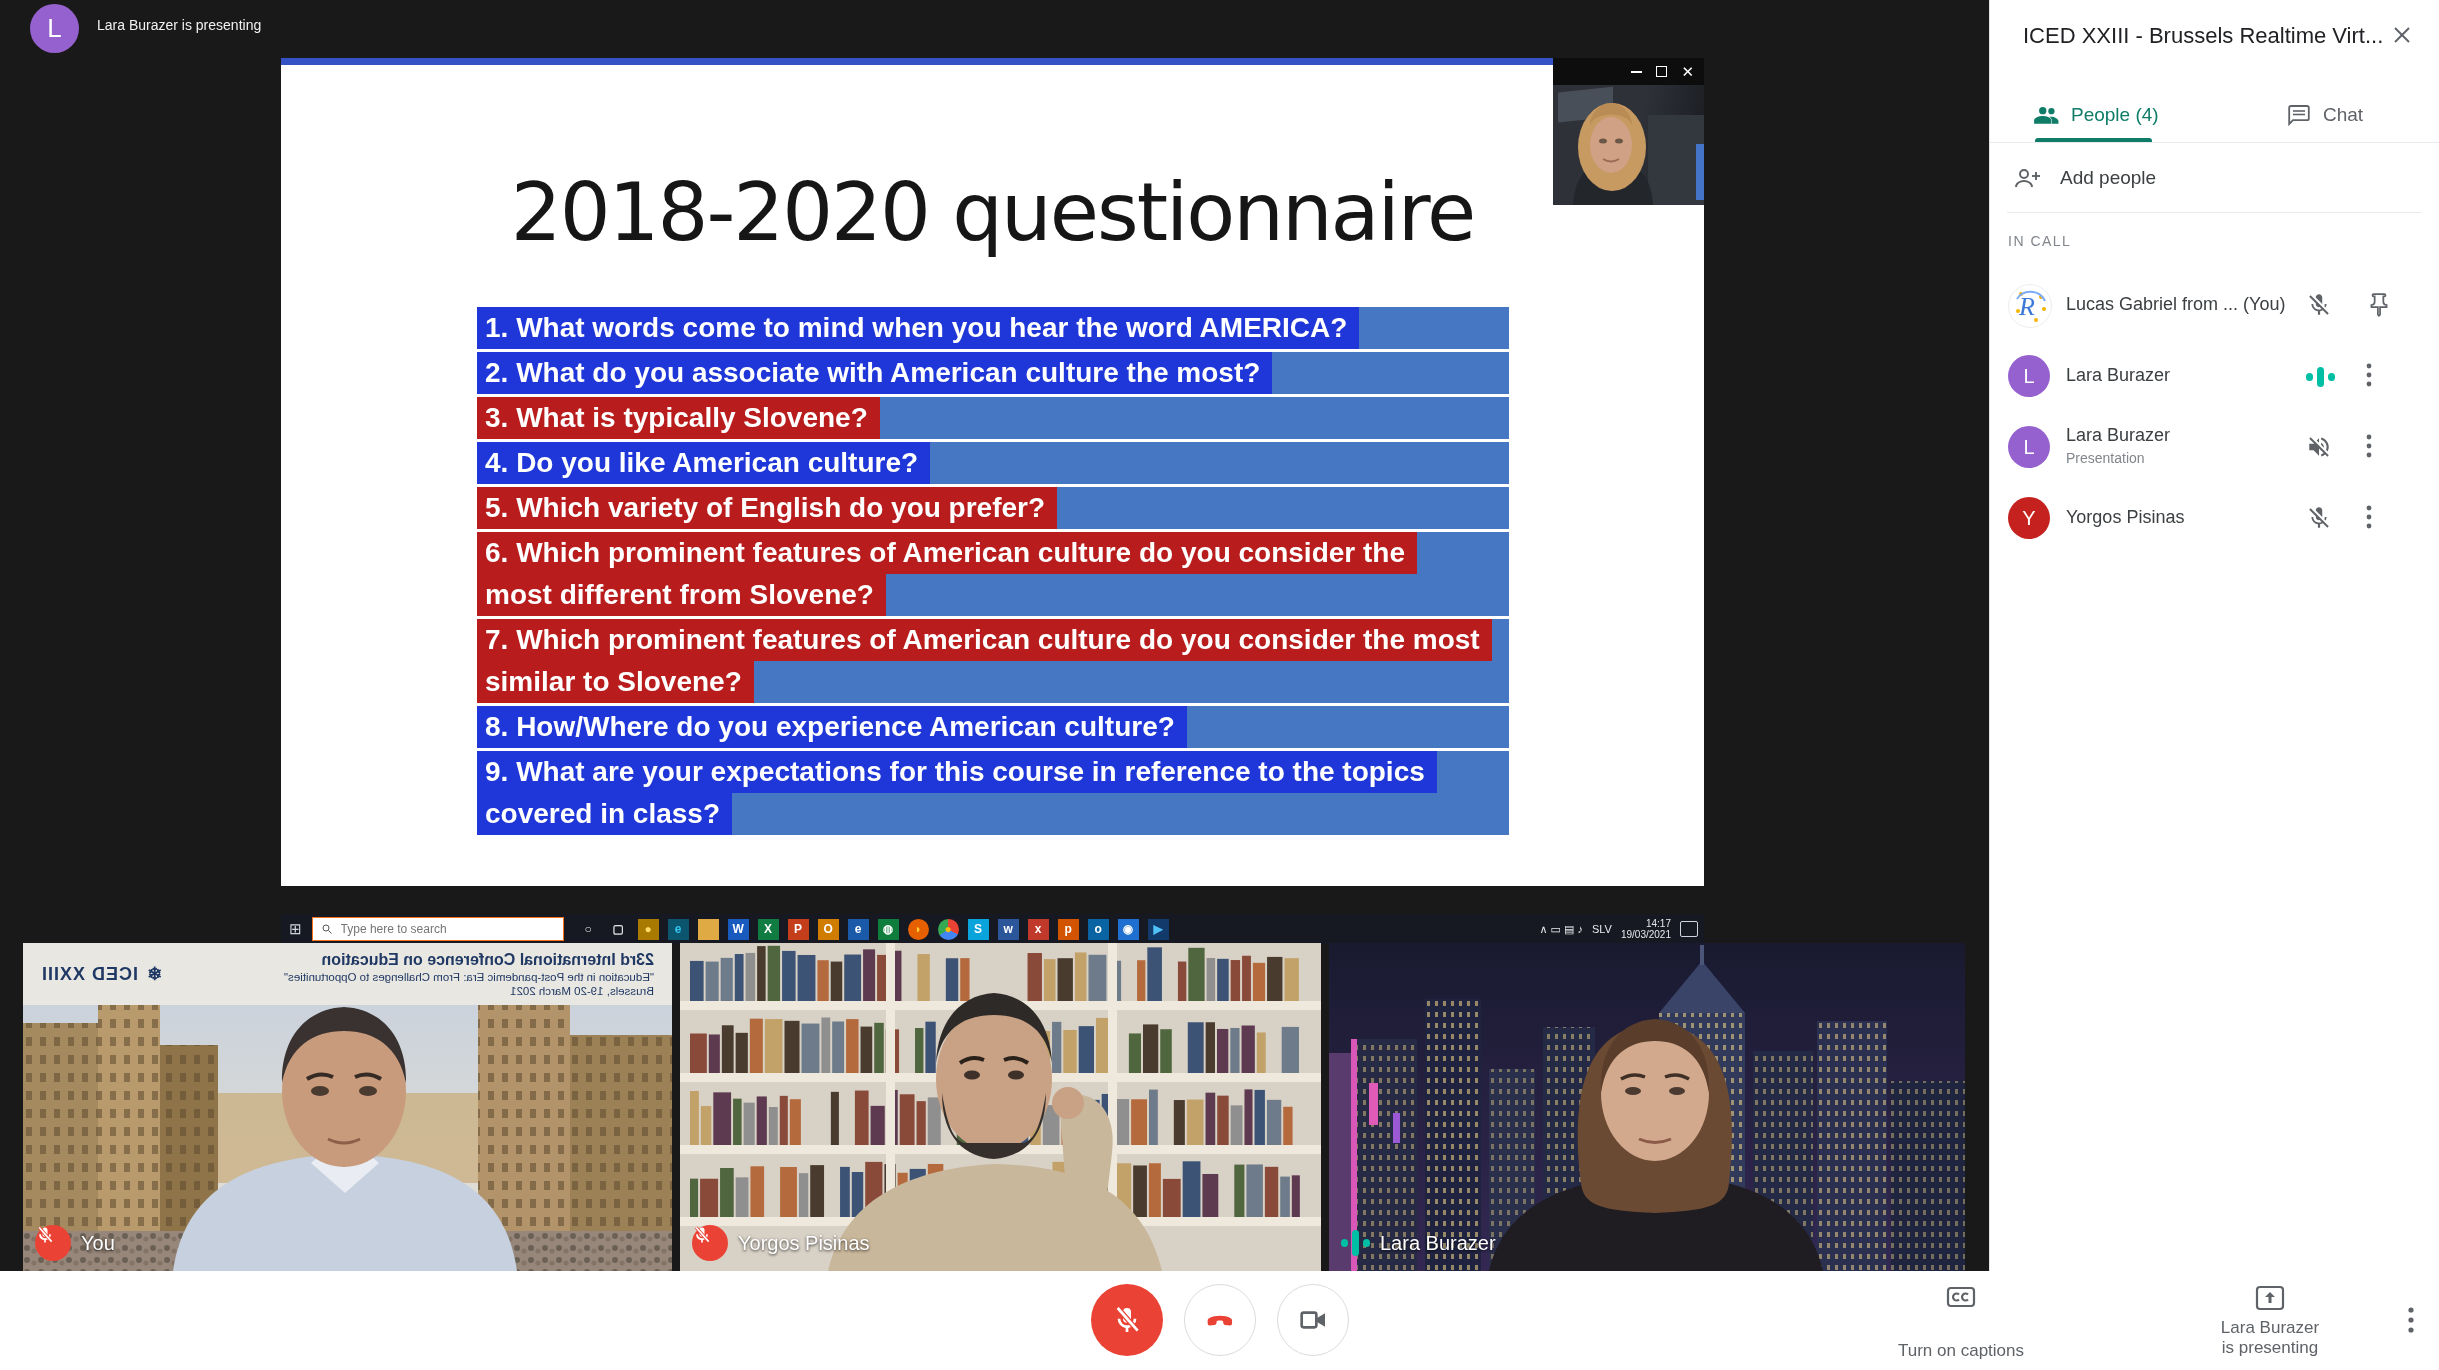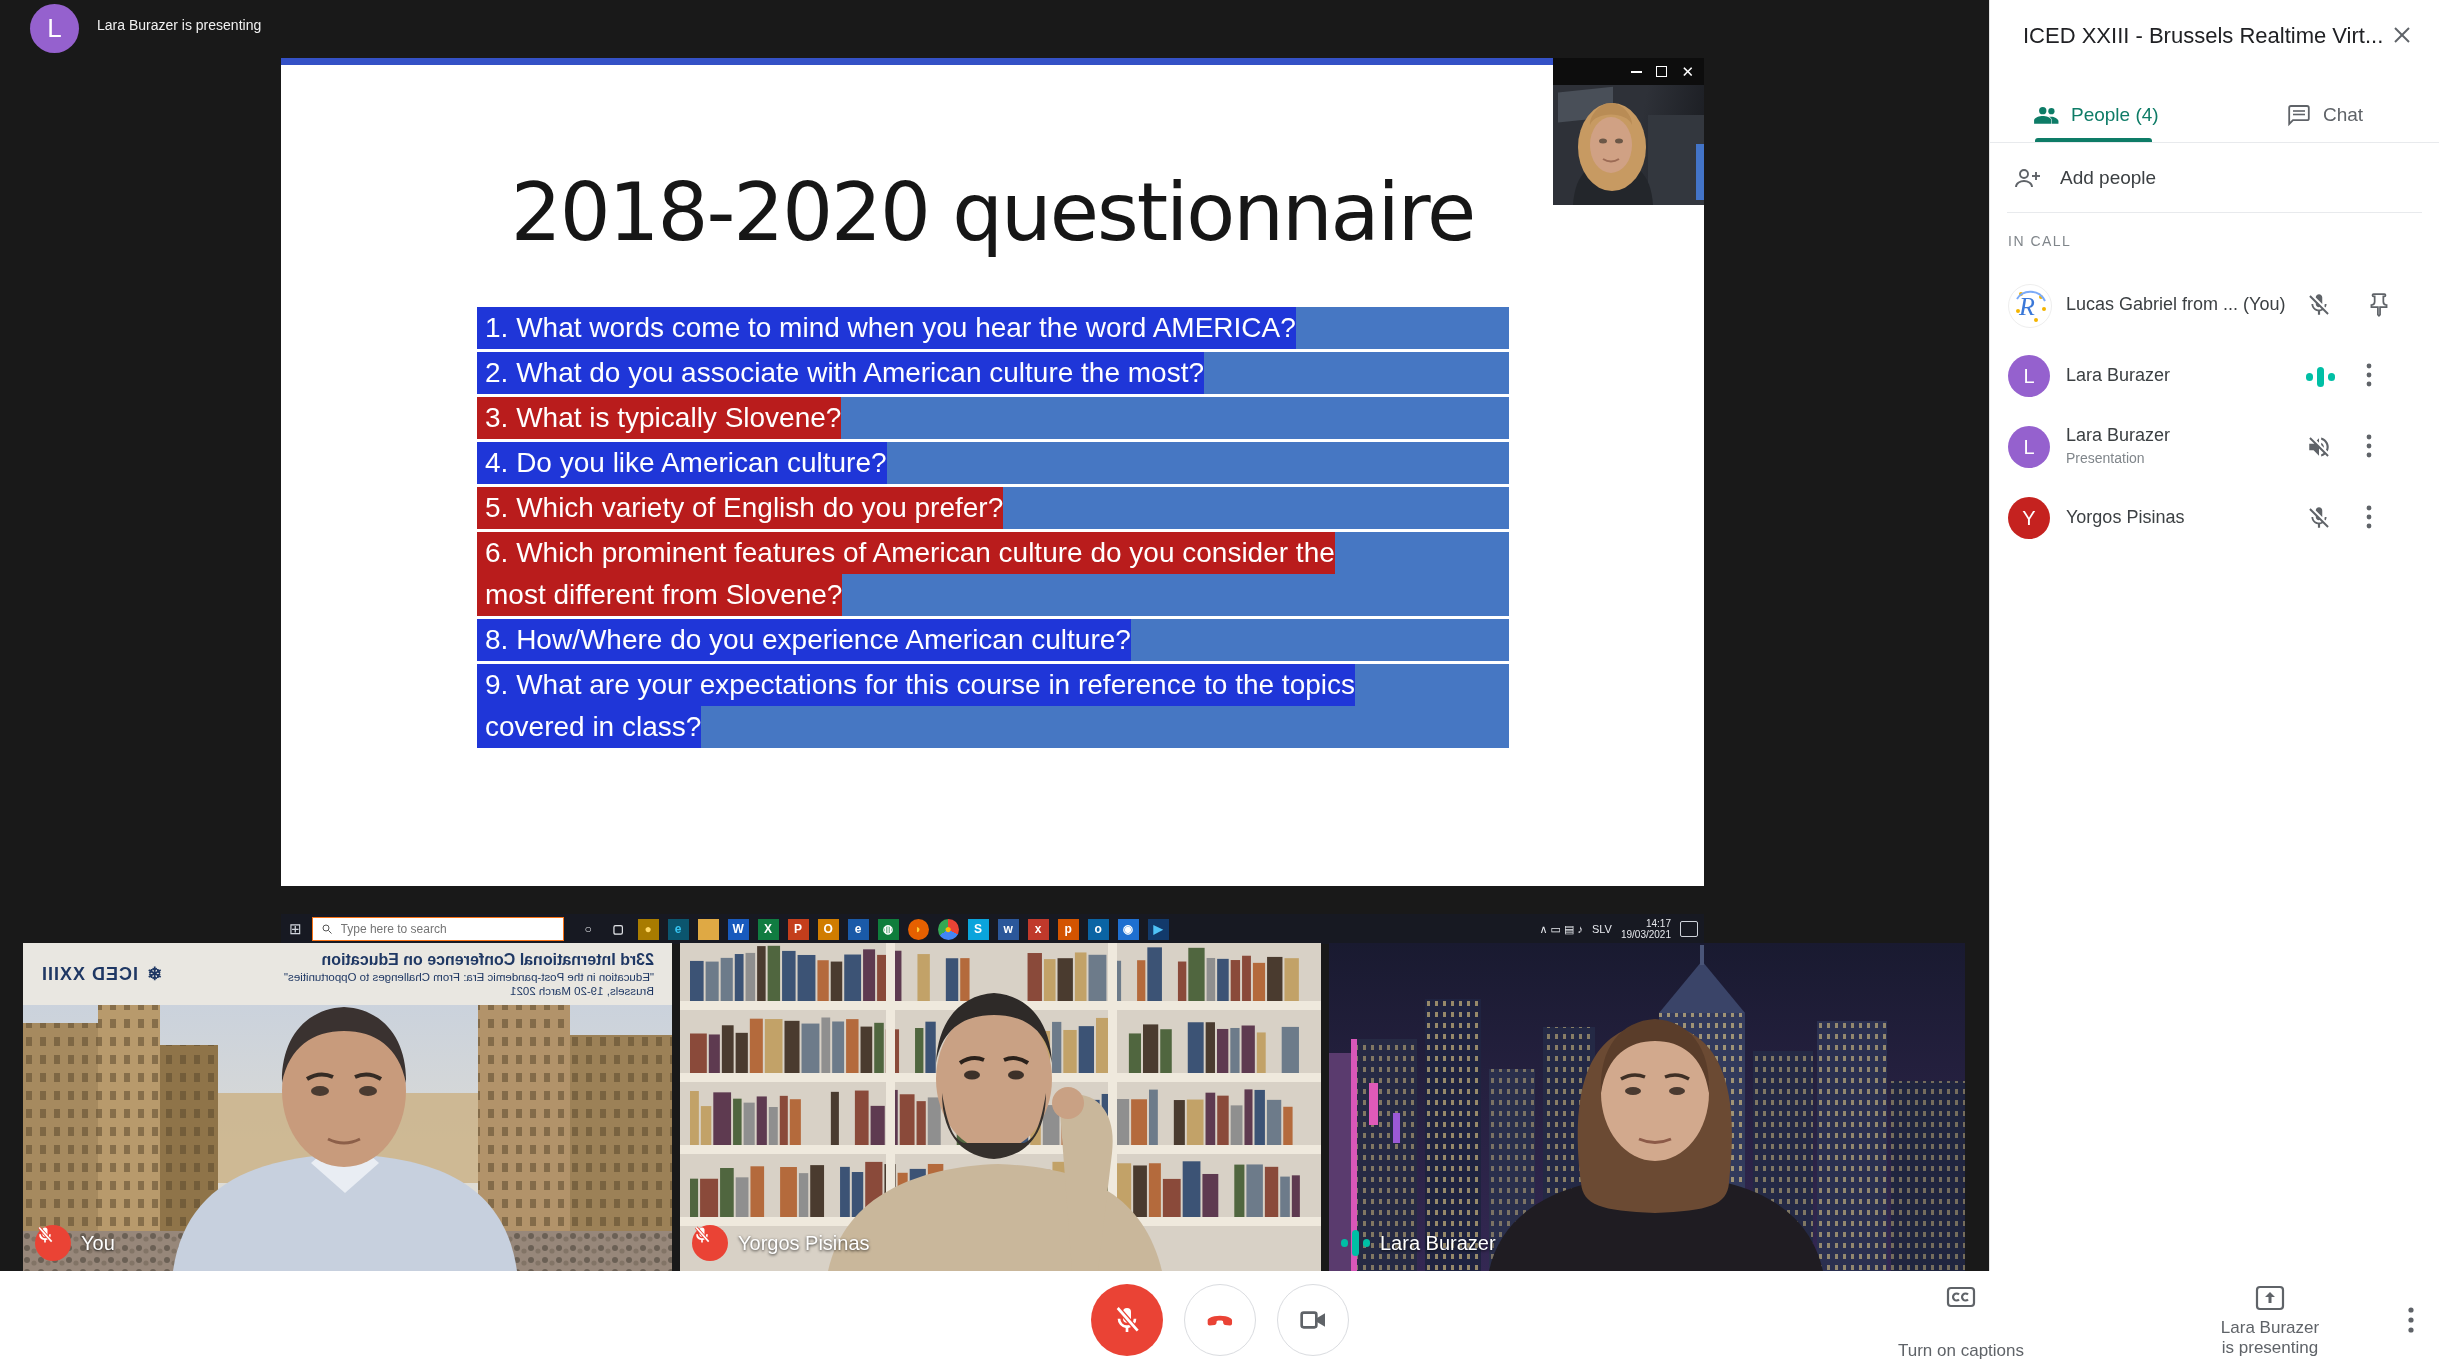--- a/index.html
+++ b/index.html
@@ -14,22 +14,22 @@
   #presenter-text{position:absolute;left:97px;top:17px;color:#f1f1f1;font-size:14px;white-space:nowrap;}
 
   
   #slide{left:281px;top:58px;width:1423px;height:828px;background:#fff;}
   #slide-topbar{position:absolute;left:0;top:0;width:100%;height:7px;background:#3451C6;}
   #slide-title{position:absolute;left:0;top:108px;width:100%;text-align:center;
       font-family:"DejaVu Sans",sans-serif;font-size:80px;color:#161616;letter-spacing:-2px;}
   #question-list{position:absolute;left:196px;top:249px;width:1032px;}
   .q-row{background:#4677C3;margin-bottom:3px;}
   .q-line{height:42px;line-height:42px;white-space:nowrap;overflow:hidden;}
-  .q-hl{display:inline-block;height:42px;padding:0 0 0 8px;color:#fff;
-      font-weight:normal;font-size:28px;text-align:right;}
+  .q-hl{display:inline-block;height:42px;padding:0 12px 0 8px;color:#fff;
+      font-weight:bold;font-size:28px;text-align:right;}
   .q-hl.blue{background:#1F36D8;}
   .q-hl.gray{background:#b91c1c;}
 
   
   #webcam-window{left:1553px;top:58px;width:151px;height:147px;}
   #webcam-titlebar{position:absolute;left:0;top:0;width:100%;height:27px;background:#0d0d0d;
       display:flex;align-items:center;justify-content:flex-end;gap:14px;padding-right:10px;box-sizing:border-box;}
   .wc-min{width:11px;height:2px;background:#fff;}
   .wc-max{width:9px;height:9px;border:1.5px solid #fff;}
   .wc-close{color:#fff;font-size:15px;line-height:15px;}
@@ -134,20 +134,24 @@
       </div>
       <div class="q-row">
         <div class="q-line"><span class="q-hl blue">4. Do you like American culture?</span></div>
       </div>
       <div class="q-row">
         <div class="q-line"><span class="q-hl gray">5. Which variety of English do you prefer?</span></div>
       </div>
       <div class="q-row">
         <div class="q-line"><span class="q-hl gray">6. Which prominent features of American culture do you consider the</span></div>
         <div class="q-line"><span class="q-hl gray">most different from Slovene?</span></div>
+      </div>
+      <div class="q-row">
+        <div class="q-line"><span class="q-hl gray">7. Which prominent features of American culture do you consider the most</span></div>
+        <div class="q-line"><span class="q-hl gray">similar to Slovene?</span></div>
       </div>
       <div class="q-row">
         <div class="q-line"><span class="q-hl blue">8. How/Where do you experience American culture?</span></div>
       </div>
       <div class="q-row">
         <div class="q-line"><span class="q-hl blue">9. What are your expectations for this course in reference to the topics</span></div>
         <div class="q-line"><span class="q-hl blue">covered in class?</span></div>
       </div>
     </div>
 </div>

